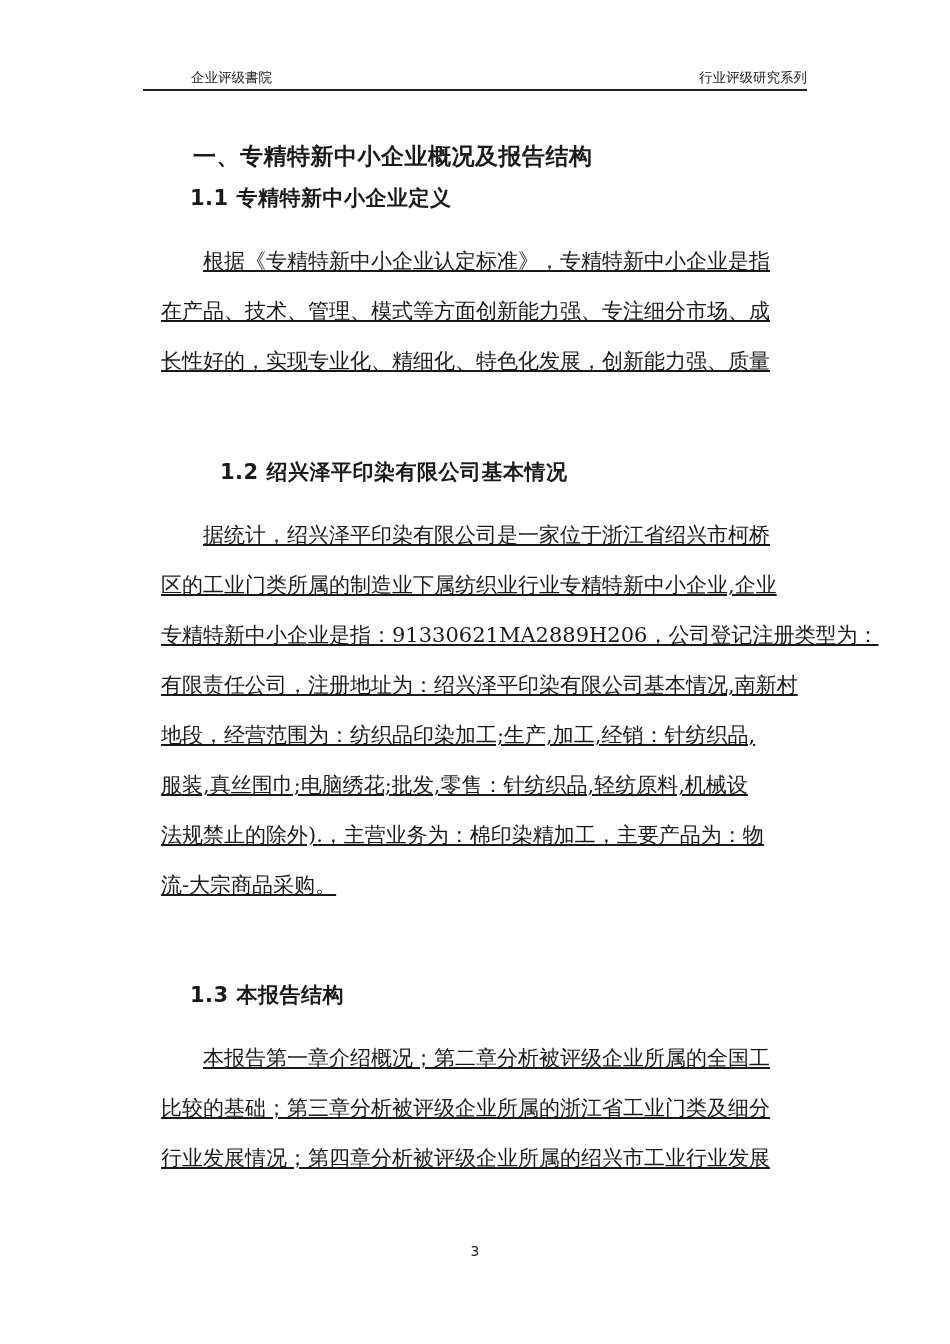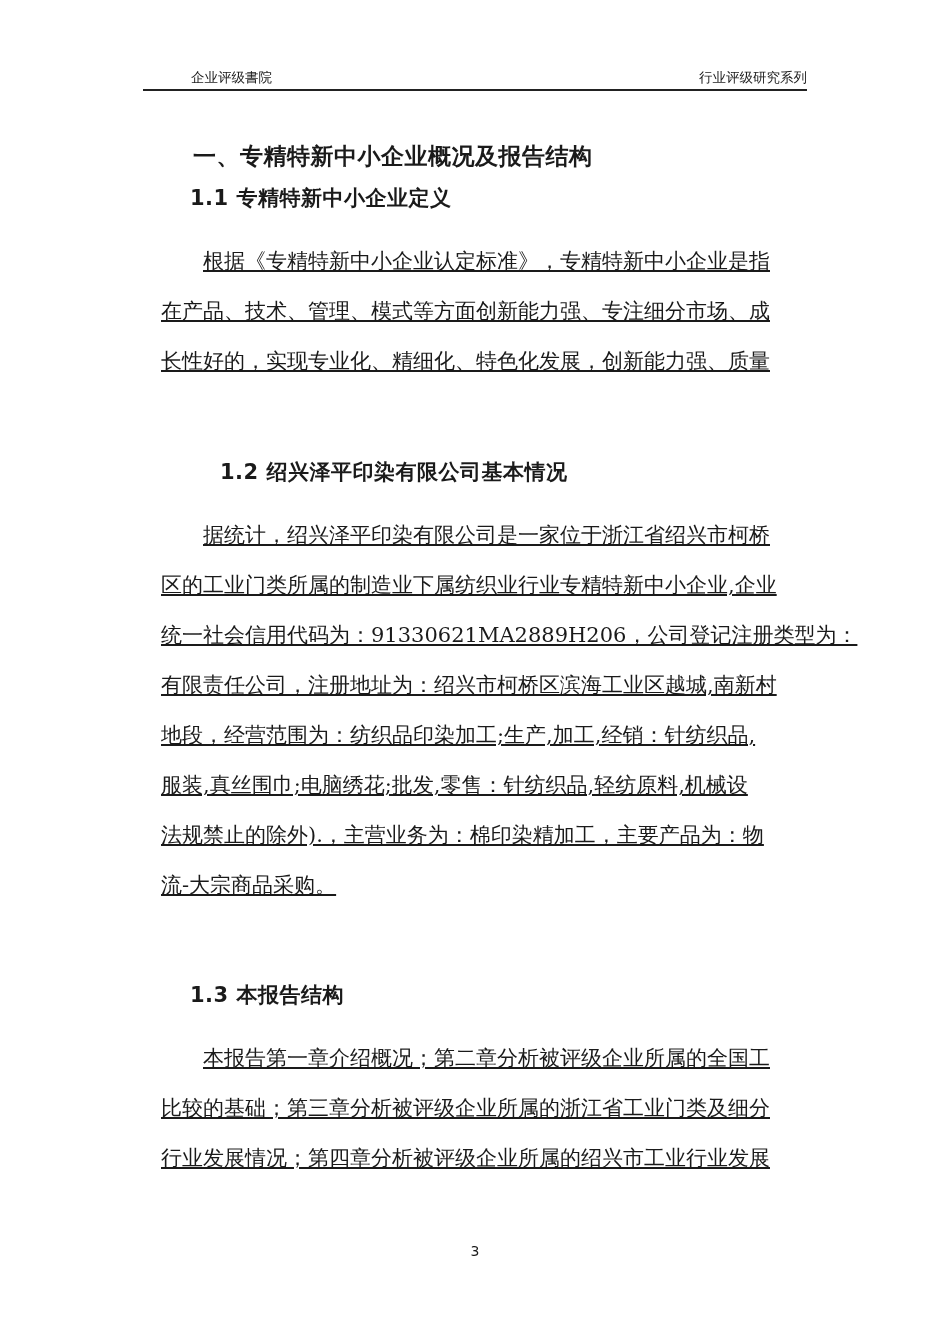--- a/index.html
+++ b/index.html
@@ -35,22 +35,22 @@
 <div class="para" style="top:236px;">
   <span class="line indent">根据《专精特新中小企业认定标准》，专精特新中小企业是指</span>
   <span class="line">在产品、技术、管理、模式等方面创新能力强、专注细分市场、成</span>
   <span class="line">长性好的，实现专业化、精细化、特色化发展，创新能力强、质量</span>
 </div>
 
 <div class="h2" style="top:458px;margin-left:30px;">1.2 绍兴泽平印染有限公司基本情况</div>
 <div class="para" style="top:510px;">
   <span class="line indent">据统计，绍兴泽平印染有限公司是一家位于浙江省绍兴市柯桥</span>
   <span class="line">区的工业门类所属的制造业下属纺织业行业专精特新中小企业,企业</span>
-  <span class="line">统一社会信用代码为：91330621MA2889H206，公司登记注册类型为：</span>
-  <span class="line">有限责任公司，注册地址为：绍兴市柯桥区滨海工业区越城,南新村</span>
+  <span class="line">专精特新中小企业是指：91330621MA2889H206，公司登记注册类型为：</span>
+  <span class="line">有限责任公司，注册地址为：绍兴泽平印染有限公司基本情况,南新村</span>
   <span class="line">地段，经营范围为：纺织品印染加工;生产,加工,经销：针纺织品,</span>
   <span class="line">服装,真丝围巾;电脑绣花;批发,零售：针纺织品,轻纺原料,机械设</span>
   <span class="line">法规禁止的除外).，主营业务为：棉印染精加工，主要产品为：物</span>
   <span class="line">流-大宗商品采购。</span>
 </div>
 
 <div class="h2" style="top:981px;">1.3 本报告结构</div>
 <div class="para" style="top:1033px;">
   <span class="line indent">本报告第一章介绍概况；第二章分析被评级企业所属的全国工</span>
   <span class="line">比较的基础；第三章分析被评级企业所属的浙江省工业门类及细分</span>

